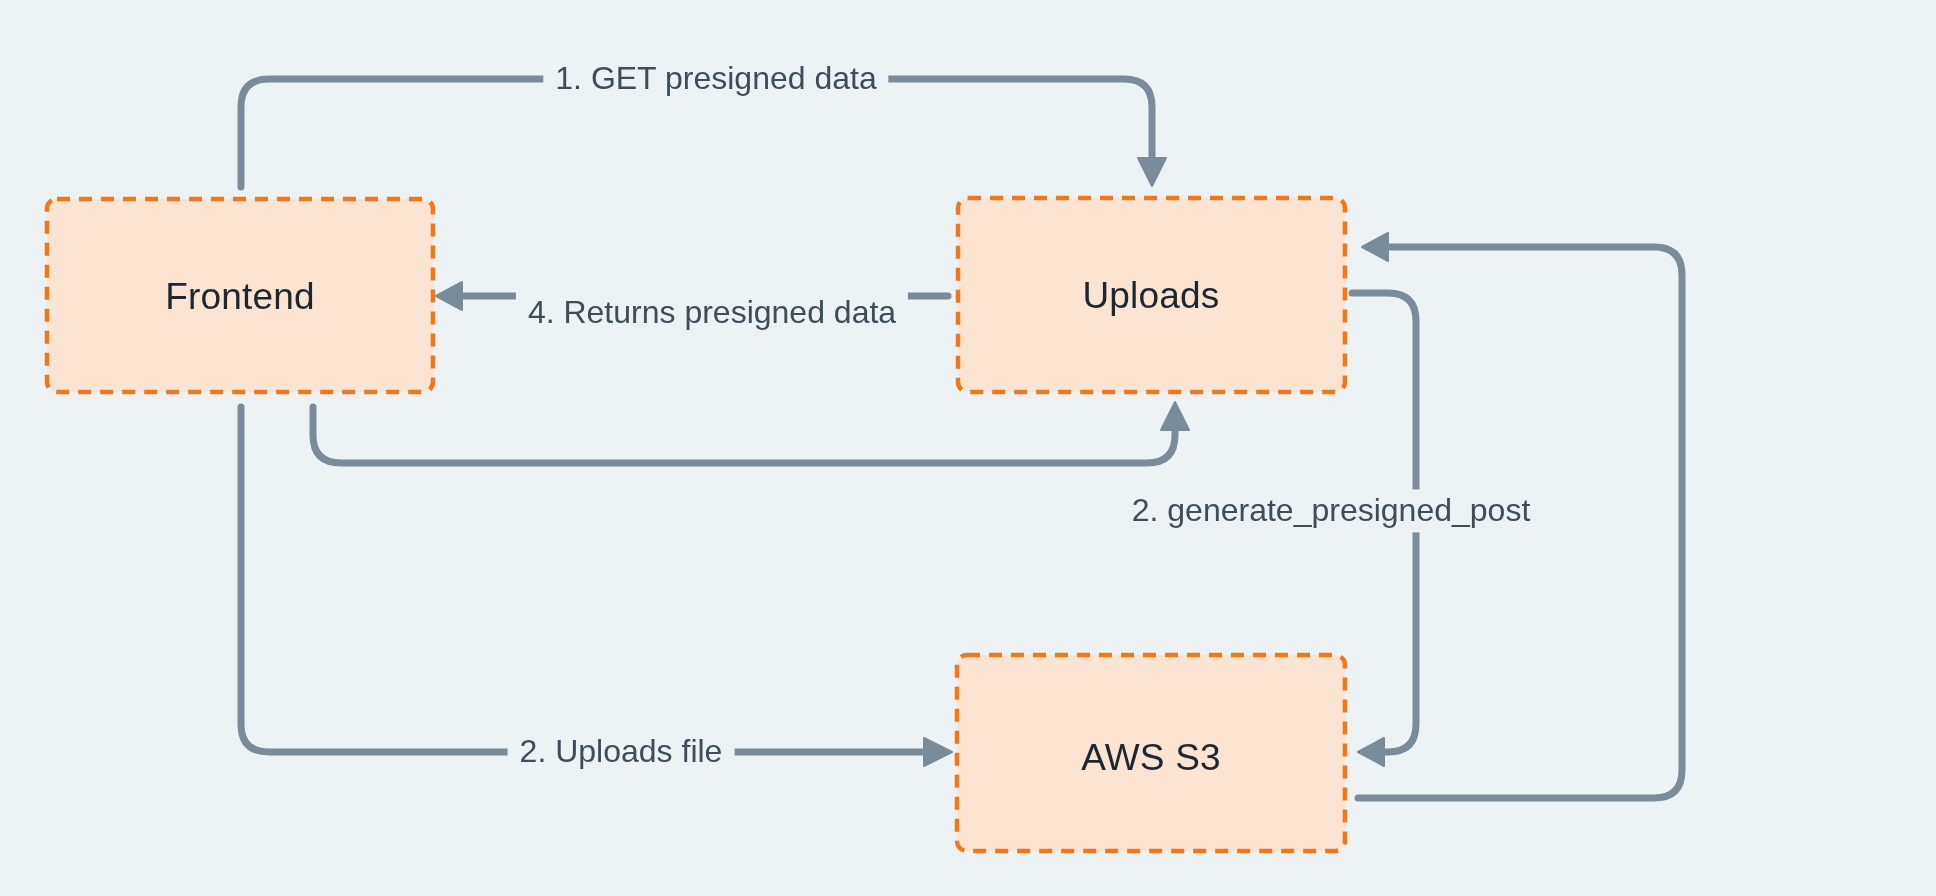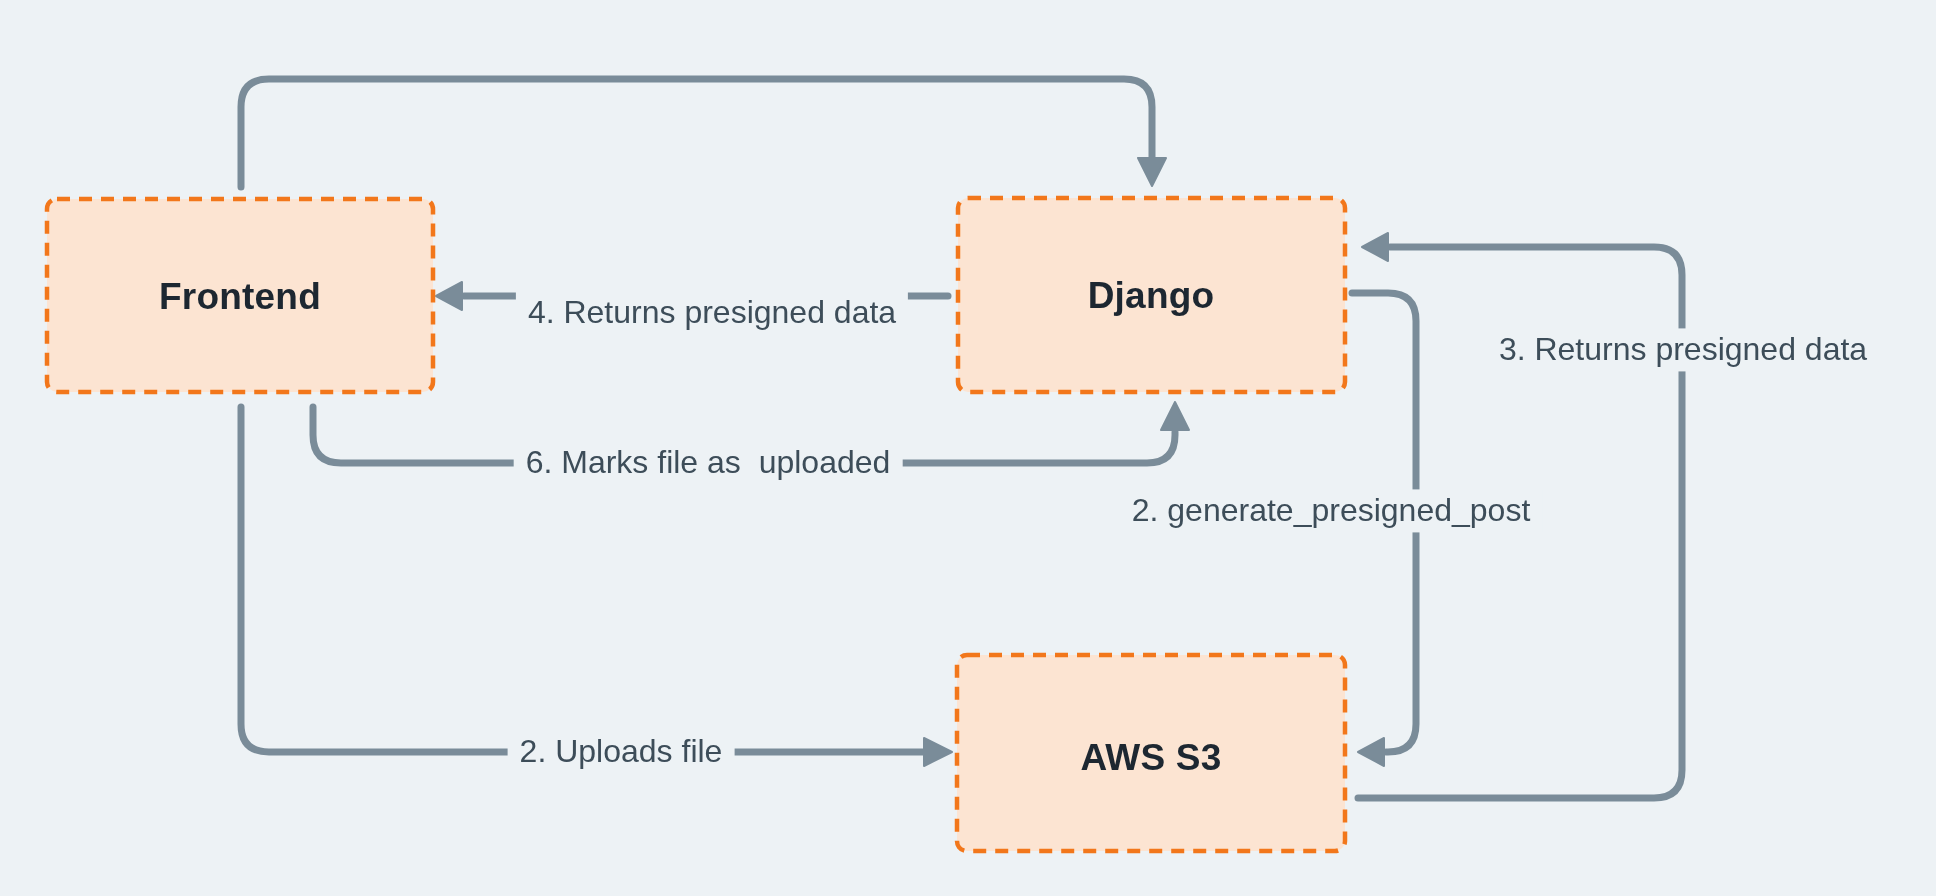--- a/index.html
+++ b/index.html
@@ -43,21 +43,21 @@
   .node-rect{
     fill:var(--node-fill);
     stroke:var(--node-border);
     stroke-width:4.5;
     stroke-dasharray:13 9;
   }
   .node-label{
     position:absolute;
     transform:translate(-50%,-50%);
     font-size:37px;
-    font-weight:700;
+    font-weight:400;
     letter-spacing:0.2px;
     color:var(--node-label-text);
     white-space:pre;
     text-align:center;
   }
   .arrow-label{
     position:absolute;
     transform:translate(-50%,-50%);
     font-size:32px;
     font-weight:500;
@@ -92,22 +92,21 @@
 
     <path class="flow-line" d="M 1358 798 L 1654 798 Q 1682 798 1682 770 L 1682 275 Q 1682 247 1654 247 L 1390 247"></path>
     <polygon class="flow-head" points="1388,233 1388,261 1362,247"></polygon>
 
     <rect class="node-rect" x="47" y="199" width="386" height="193" rx="10"></rect>
     <rect class="node-rect" x="958" y="198" width="387" height="194" rx="10"></rect>
     <rect class="node-rect" x="957" y="655" width="388" height="196" rx="10"></rect>
   </svg>
 
   <div class="node-label" style="left:240px;top:297px">Frontend</div>
-  <div class="node-label" style="left:1151px;top:296px">Django</div>
+  <div class="node-label" style="left:1151px;top:296px">Uploads</div>
   <div class="node-label" style="left:1151px;top:758px">AWS S3</div>
 
+  <div class="arrow-label" style="left:716px;top:79px">1. GET presigned data</div>
   <div class="arrow-label" style="left:712px;top:313px">4. Returns presigned data</div>
-  <div class="arrow-label" style="left:708px;top:463px">6. Marks file as  uploaded</div>
   <div class="arrow-label" style="left:621px;top:752px">2. Uploads file</div>
   <div class="arrow-label" style="left:1331px;top:511px">2. generate_presigned_post</div>
-  <div class="arrow-label" style="left:1683px;top:350px">3. Returns presigned data</div>
 
 </div>
 
 </body></html>

